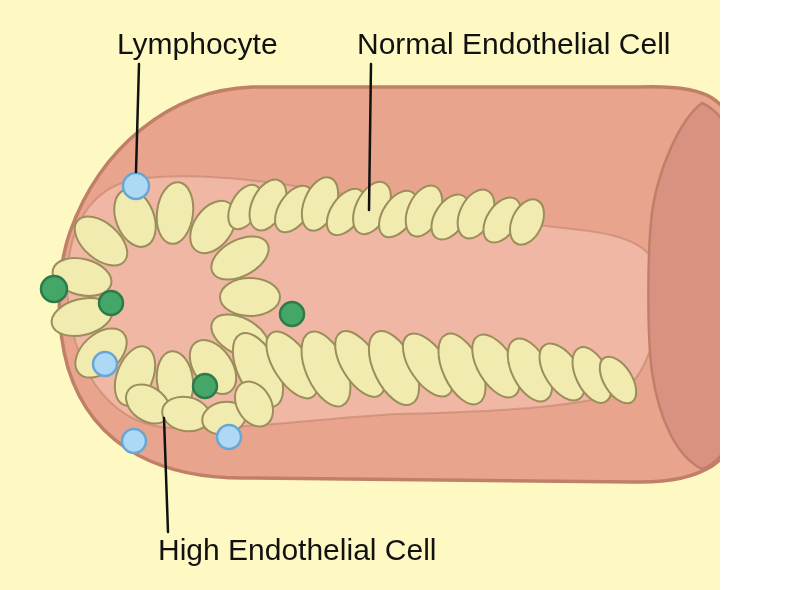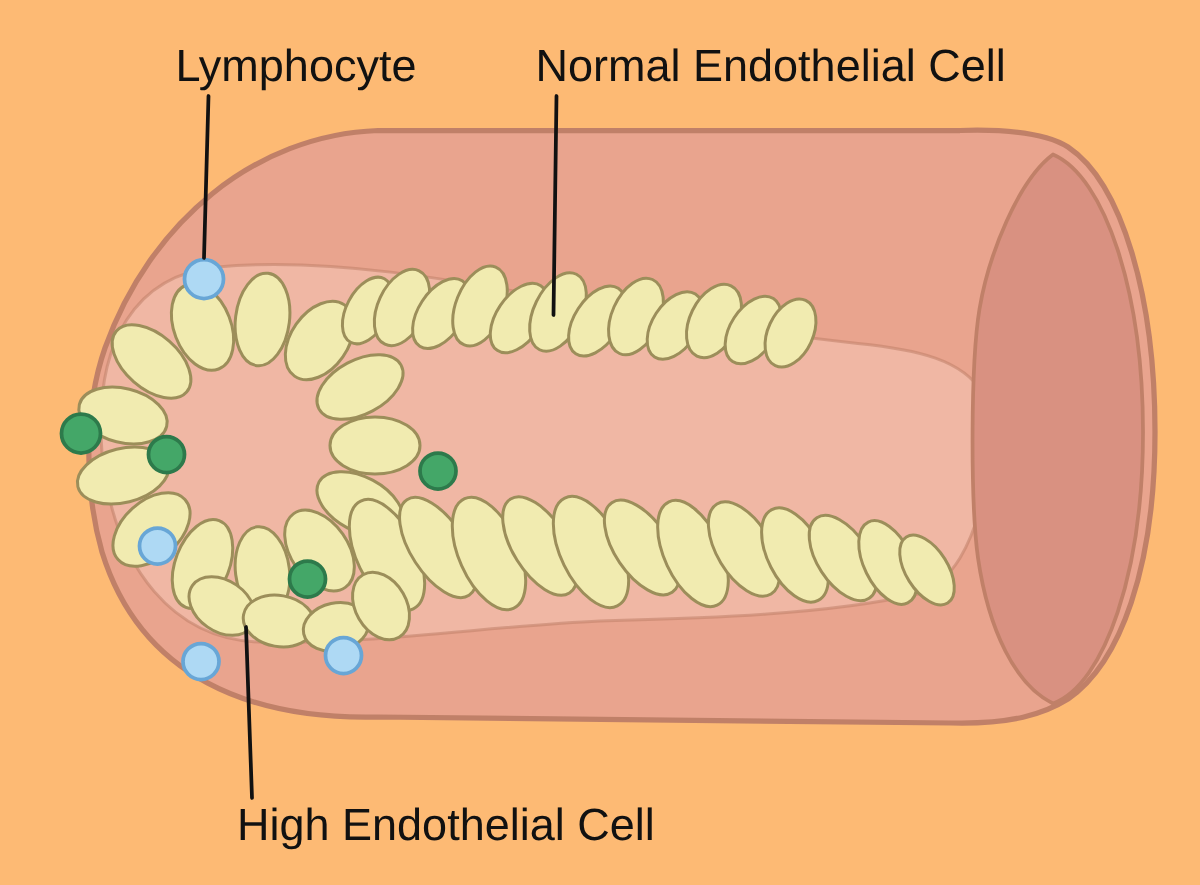--- a/index.html
+++ b/index.html
@@ -1,16 +1,16 @@
 <!DOCTYPE html>
 <html style="--vessel-wall: #E9A48E; --vessel-outline: #C08068; --lumen: #F0B7A4; --mouth-shadow: #D99181; --cell-fill: #F1EBB0; --cell-outline: #9C8E5A; --lymphocyte-fill: #AED9F4; --lymphocyte-outline: #68A6D6; --green-cell-fill: #44A768; --green-cell-outline: #2D7A4B; --label-color: #111111;"><head>
 <meta charset="utf-8">
 <style>
   html,body{margin:0;padding:0;background:#ffffff;}
-  .stage{position:relative;width:800px;height:590px;background:#fdba74;overflow:hidden;}
+  .stage{position:relative;width:720px;height:590px;background:#fef9c3;overflow:hidden;}
   svg{display:block;}
   .vessel-body{fill:var(--vessel-wall,#E9A48E);stroke:var(--vessel-outline,#C08068);stroke-width:3.5;stroke-linejoin:round;}
   .vessel-lumen{fill:var(--lumen,#F0B7A4);stroke:var(--vessel-outline,#C08068);stroke-opacity:.55;stroke-width:2;}
   .vessel-shadow{fill:var(--mouth-shadow,#D99181);stroke:var(--vessel-outline,#C08068);stroke-width:2.5;stroke-linejoin:round;}
   .ec{fill:var(--cell-fill,#F1EBB0);stroke:var(--cell-outline,#9C8E5A);stroke-width:2;}
   .lymph{fill:var(--lymphocyte-fill,#AED9F4);stroke:var(--lymphocyte-outline,#68A6D6);stroke-width:2.5;}
   .gcell{fill:var(--green-cell-fill,#44A768);stroke:var(--green-cell-outline,#2D7A4B);stroke-width:2.5;}
   .pointer{stroke:var(--label-color,#111111);stroke-width:2.5;stroke-linecap:round;}
   .lbl{font-family:"Liberation Sans",sans-serif;font-size:30px;fill:var(--label-color,#111111);}
 </style>

